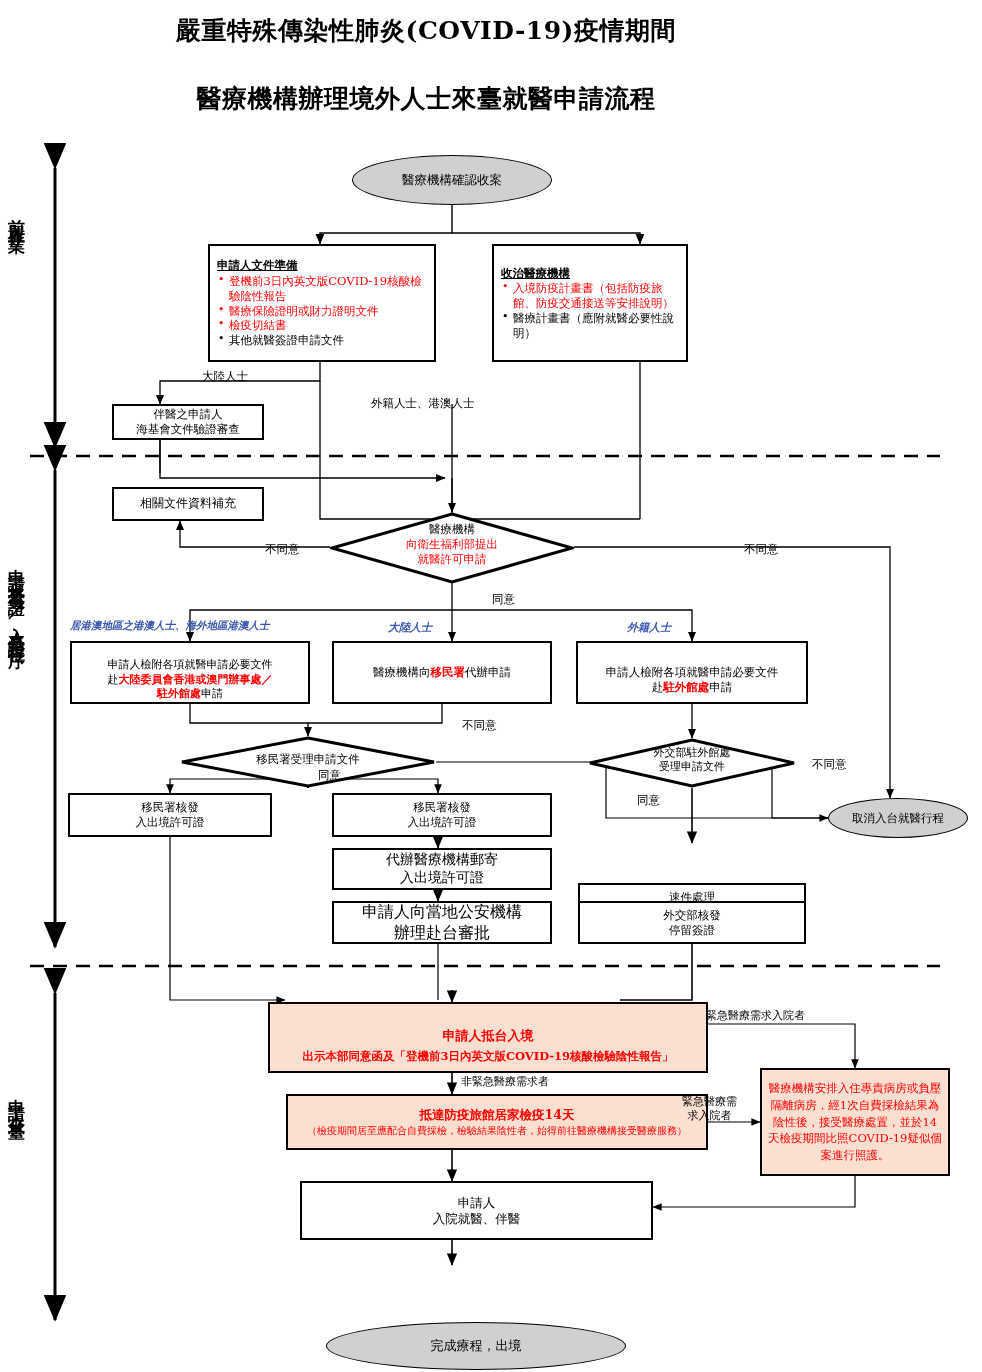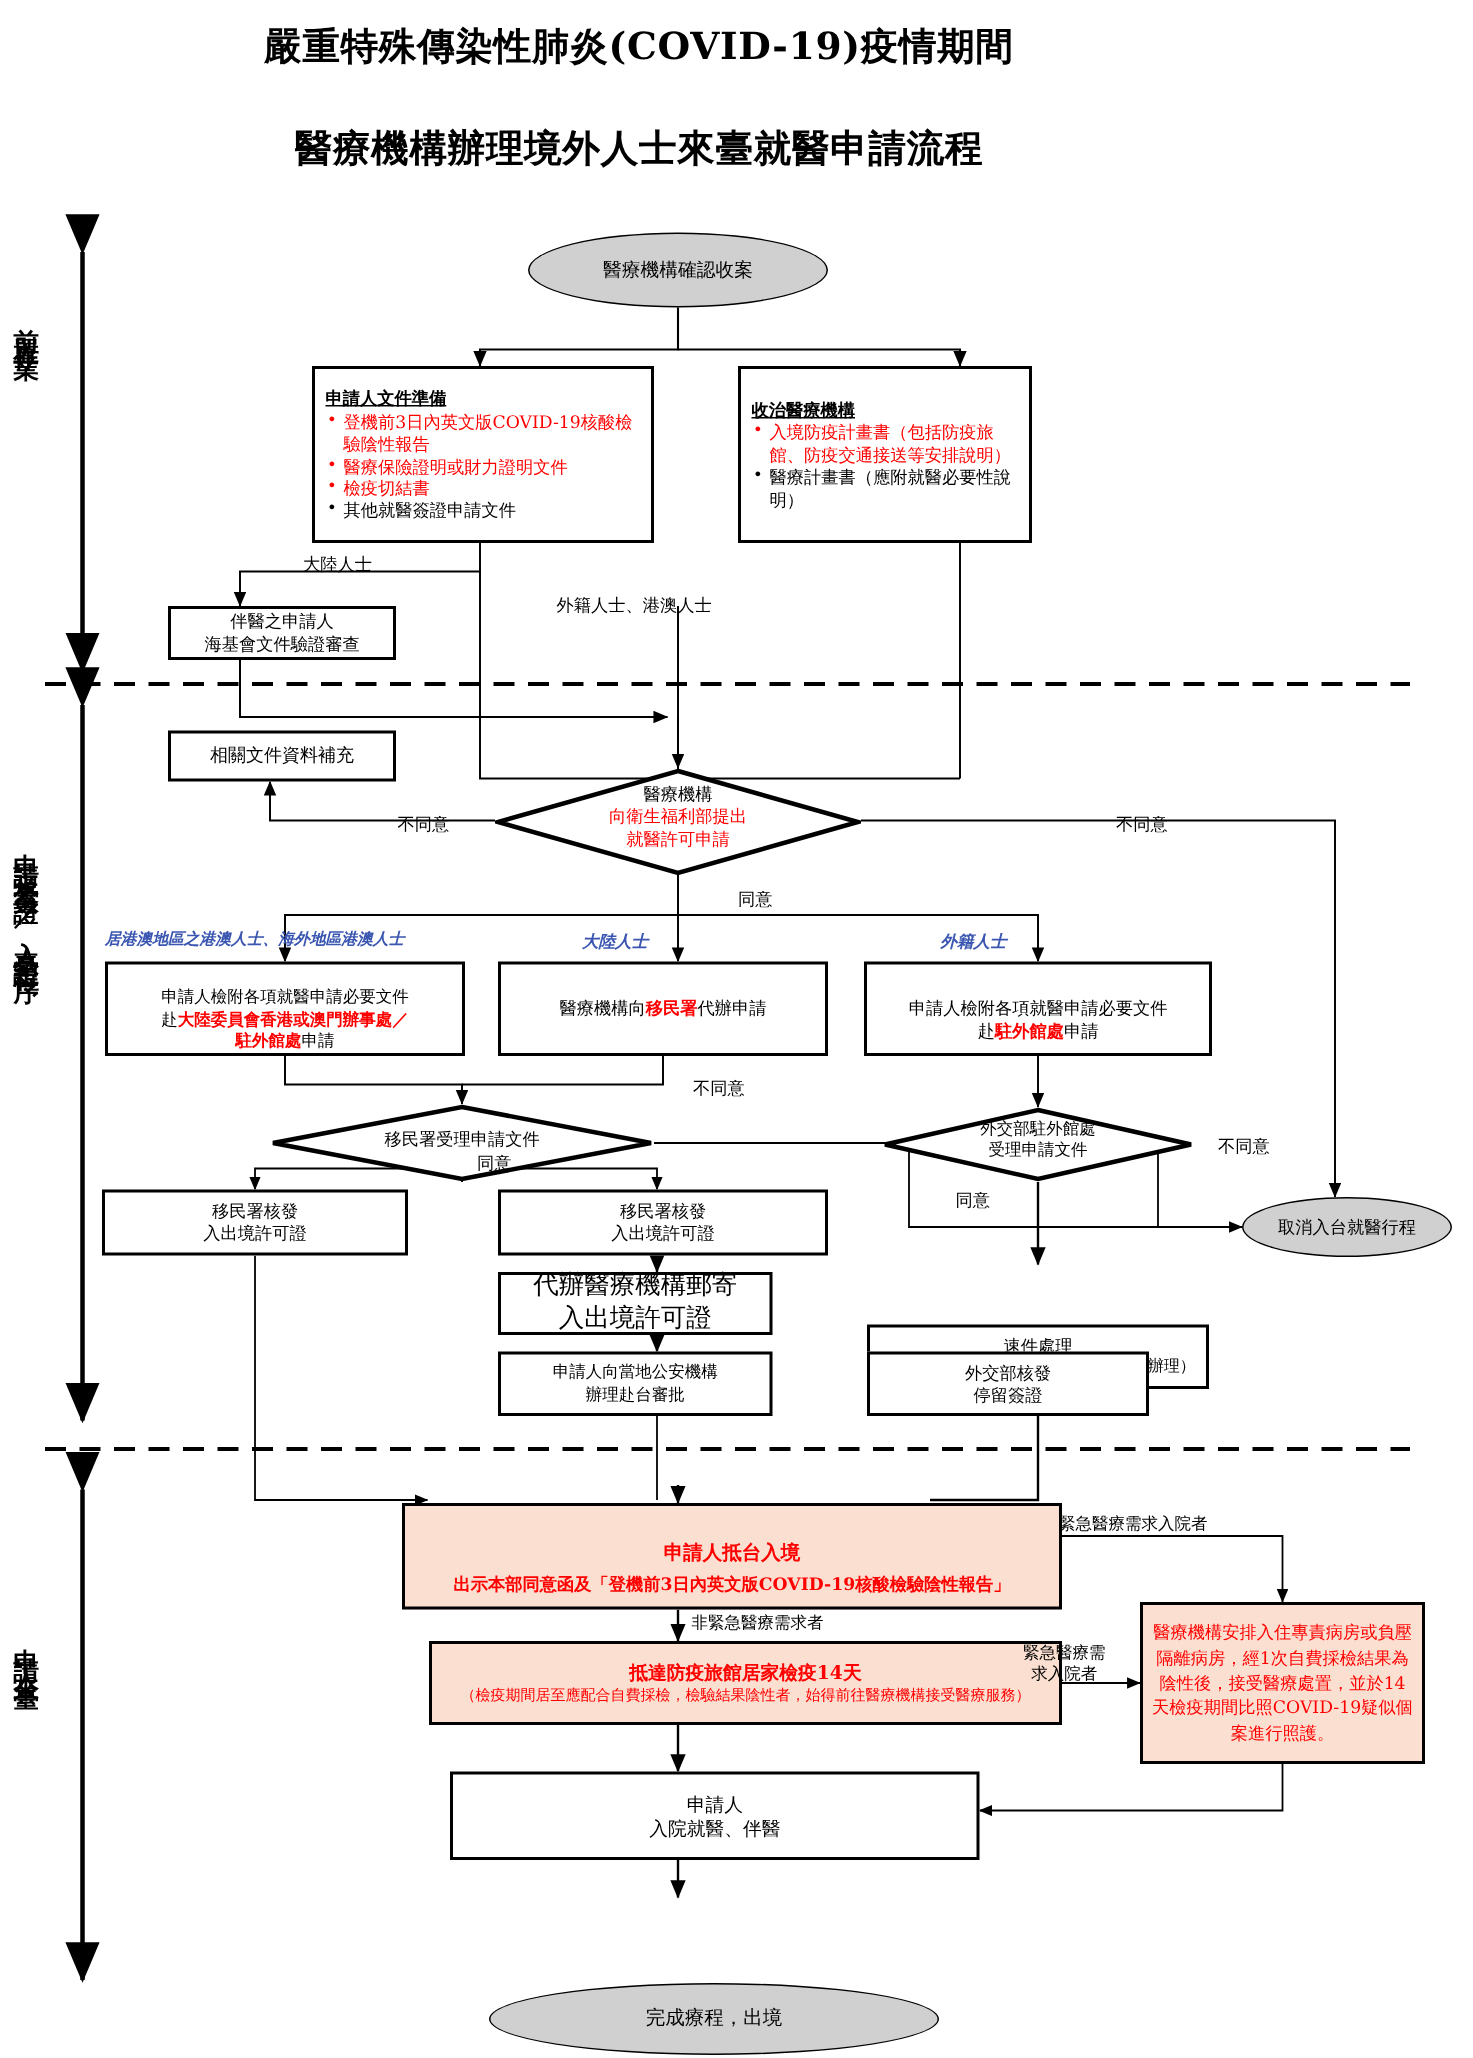--- a/index.html
+++ b/index.html
@@ -265,34 +265,34 @@
     <div style="position:absolute;left:0;top:8px;width:208px;text-align:center;font-size:11px;line-height:1.3;white-space:pre-line;">外交部駐外館處
 受理申請文件</div>
   </div>
 
   <div class="node boxthick" style="left:68px;top:793px;width:204px;height:44px;font-size:11.5px;white-space:pre-line;">移民署核發
 入出境許可證</div>
 
   <div class="node boxthick" style="left:332px;top:793px;width:220px;height:44px;font-size:11.5px;white-space:pre-line;">移民署核發
 入出境許可證</div>
 
-  <div class="node boxthick" style="left:332px;top:848px;width:183px;height:42px;font-size:17px;white-space:pre-line;">代辦醫療機構郵寄
+  <div class="node boxthick" style="left:332px;top:848px;width:220px;height:42px;font-size:14px;white-space:pre-line;">代辦醫療機構郵寄
 入出境許可證</div>
 
-  <div class="node boxthick" style="left:332px;top:901px;width:183px;height:43px;font-size:11px;white-space:pre-line;">申請人向當地公安機構
+  <div class="node boxthick" style="left:332px;top:901px;width:220px;height:43px;font-size:16px;white-space:pre-line;">申請人向當地公安機構
 辦理赴台審批</div>
 
   <div class="node boxthick" style="left:578px;top:843px;width:228px;height:43px;font-size:11.5px;margin-top:40px;">
     <div style="line-height:1.3;">
       <div>速件處理</div>
       <div class="small">（依「外國護照簽證規費收費數額表」辦理）</div>
     </div>
   </div>
 
-  <div class="node boxthick" style="left:578px;top:901px;width:188px;height:43px;font-size:11.5px;white-space:pre-line;">外交部核發
+  <div class="node boxthick" style="left:578px;top:901px;width:228px;height:43px;font-size:11.5px;white-space:pre-line;">外交部核發
 停留簽證</div>
 
   <div class="node oval" style="left:828px;top:798px;width:140px;height:40px;font-size:11.5px;">取消入台就醫行程</div>
 
   <div class="node pink" style="left:268px;top:1002px;width:440px;height:71px;font-size:12px;">
     <div style="line-height:1.7;">
       <div style="font-weight:bold;font-size:13px;margin-top:16px;">申請人抵台入境</div>
       <div style="font-weight:bold;font-size:11.5px;">出示本部同意函及「登機前3日內英文版COVID-19核酸檢驗陰性報告」</div>
     </div>
   </div>

